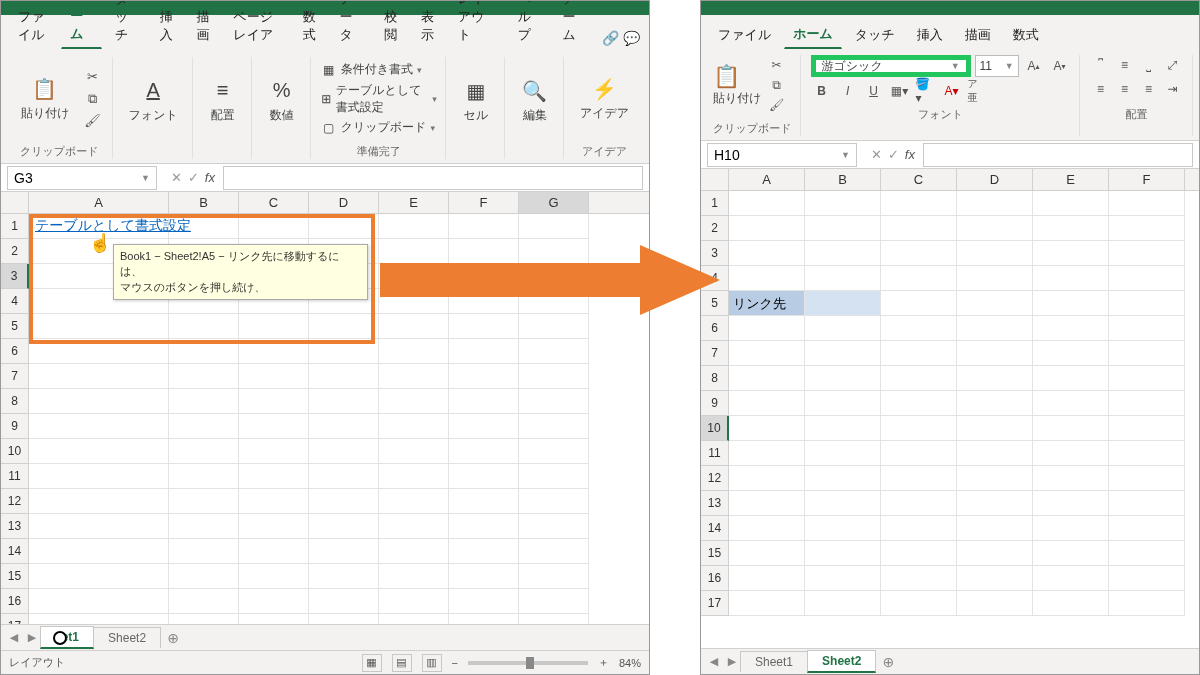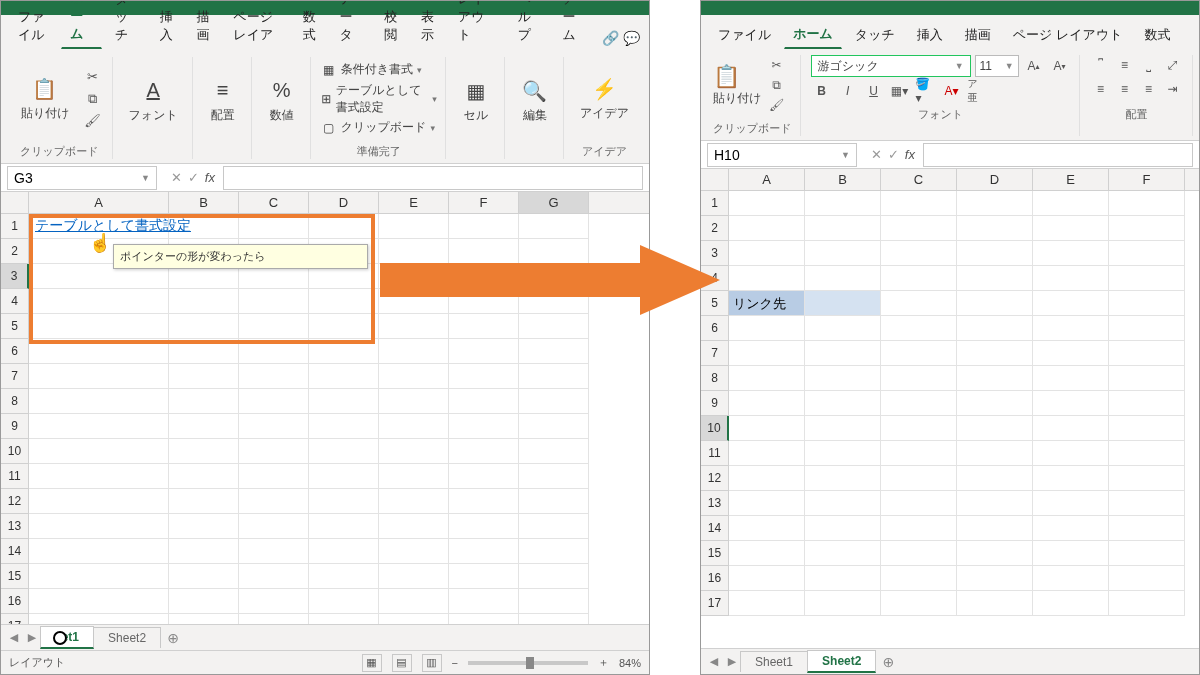--- a/index.html
+++ b/index.html
@@ -88,21 +88,21 @@
   .statusbar .spacer { flex: 1; }
   .statusbar .zoom-slider { width: 120px; height: 4px; background: #c8c8c8; position: relative; }
   .statusbar .zoom-slider .handle { position: absolute; width: 8px; height: 12px; background: #888; top: -4px; left: 58px; }
   .statusbar .view-btn { width: 20px; height: 18px; border: 1px solid #c8c8c8; display: flex; align-items: center; justify-content: center; font-size: 11px; }
 
   
   .circle-marker { position: absolute; width: 14px; height: 14px; border: 2px solid #000; border-radius: 50%; background: #fff; z-index: 7; }
 
   
   .font-row { display: flex; align-items: center; gap: 4px; }
-  .font-name-box { width: 160px; height: 22px; border: 1px solid #22c55e; background: #fff; display: flex; align-items: center; padding: 0 6px; font-size: 12px; justify-content: space-between; }
+  .font-name-box { width: 160px; height: 22px; border: 5px solid #22c55e; background: #fff; display: flex; align-items: center; padding: 0 6px; font-size: 12px; justify-content: space-between; }
   .font-size-box { width: 44px; height: 22px; border: 1px solid #bbb; background: #fff; display: flex; align-items: center; padding: 0 4px; font-size: 12px; justify-content: space-between; }
   .mini2 { width: 22px; height: 20px; display: flex; align-items: center; justify-content: center; font-size: 12px; color: #555; cursor: pointer; border: 1px solid transparent; }
   .ribbon2 .group { display: flex; flex-direction: column; padding: 0 8px; border-right: 1px solid #e0e0e0; }
   .ribbon2 .group .caption { margin-top: 6px; font-size: 11px; color: #666; text-align: center; }
 
   .align-grid { display: grid; grid-template-columns: repeat(4, 22px); grid-template-rows: repeat(2, 22px); gap: 2px; }
 </style>
 </head>
 <body>
 
@@ -252,21 +252,22 @@
           <div class="colhead" style="width: 70px;">D</div>
           <div class="colhead" style="width: 70px;">E</div>
           <div class="colhead" style="width: 70px;">F</div>
           <div class="colhead sel" style="width: 70px;">G</div>
         </div>
       <div class="rows" id="left-rows" style="position:relative;">
 
         <div class="hyperlink-text" style="left:34px; top:3px;">テーブルとして書式設定</div>
 
         <div class="tooltip" style="left:112px; top:30px; width:255px;">
-          <div>ポインターの形が変わったら</div>
+          <div>Book1 − Sheet2!A5 − リンク先に移動するには、</div>
+          <div>マウスのボタンを押し続け、</div>
         </div>
 
         <div class="highlight-box" style="left:28px; top:0px; width:346px; height:130px;"></div>
 
         <div class="cursor" style="left:88px; top:18px;">☝</div>
       <div class="row">
             <div class="rowhead">1</div>
             <div class="cell" style="width: 140px;"></div>
             <div class="cell" style="width: 70px;"></div>
             <div class="cell" style="width: 70px;"></div>
@@ -470,21 +471,20 @@
 
   <div class="excel right">
     <div class="titlebar"></div>
 
     <div class="menubar">
       <div class="tab">ファイル</div>
       <div class="tab active">ホーム</div>
       <div class="tab">タッチ</div>
       <div class="tab">挿入</div>
       <div class="tab">描画</div>
-      <div class="tab">ページ レイアウト</div>
       <div class="tab">数式</div>
     </div>
 
     <div class="ribbon2">
       <div class="group">
         <div style="display:flex; gap:4px; align-items:center;">
           <div class="bigbtn">
             <div class="ico" style="font-size:22px;">📋</div>
             <div class="lbl">貼り付け</div>
           </div>

